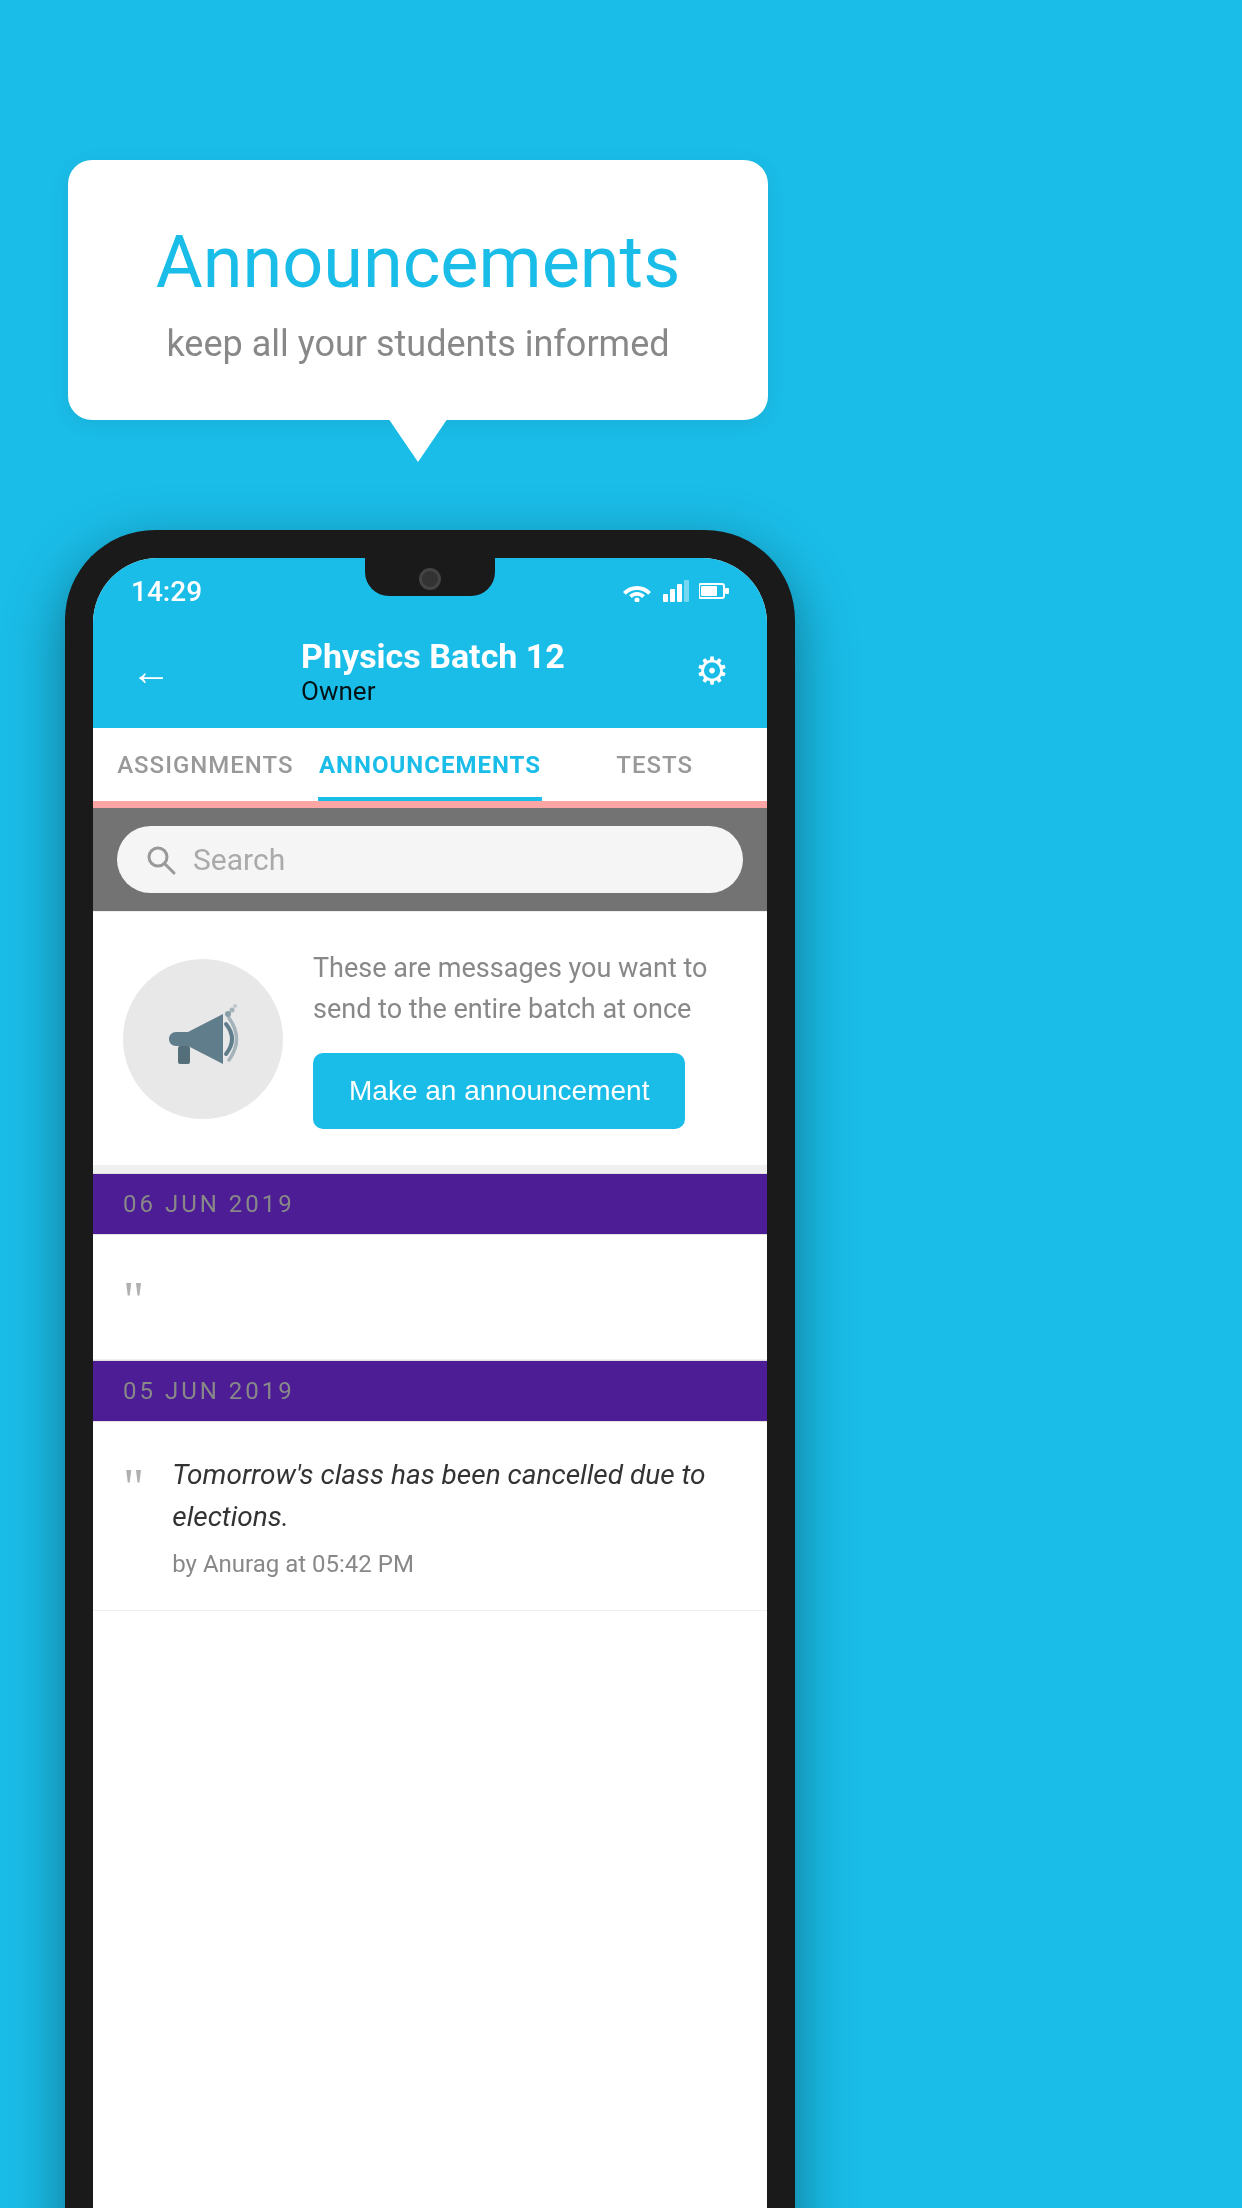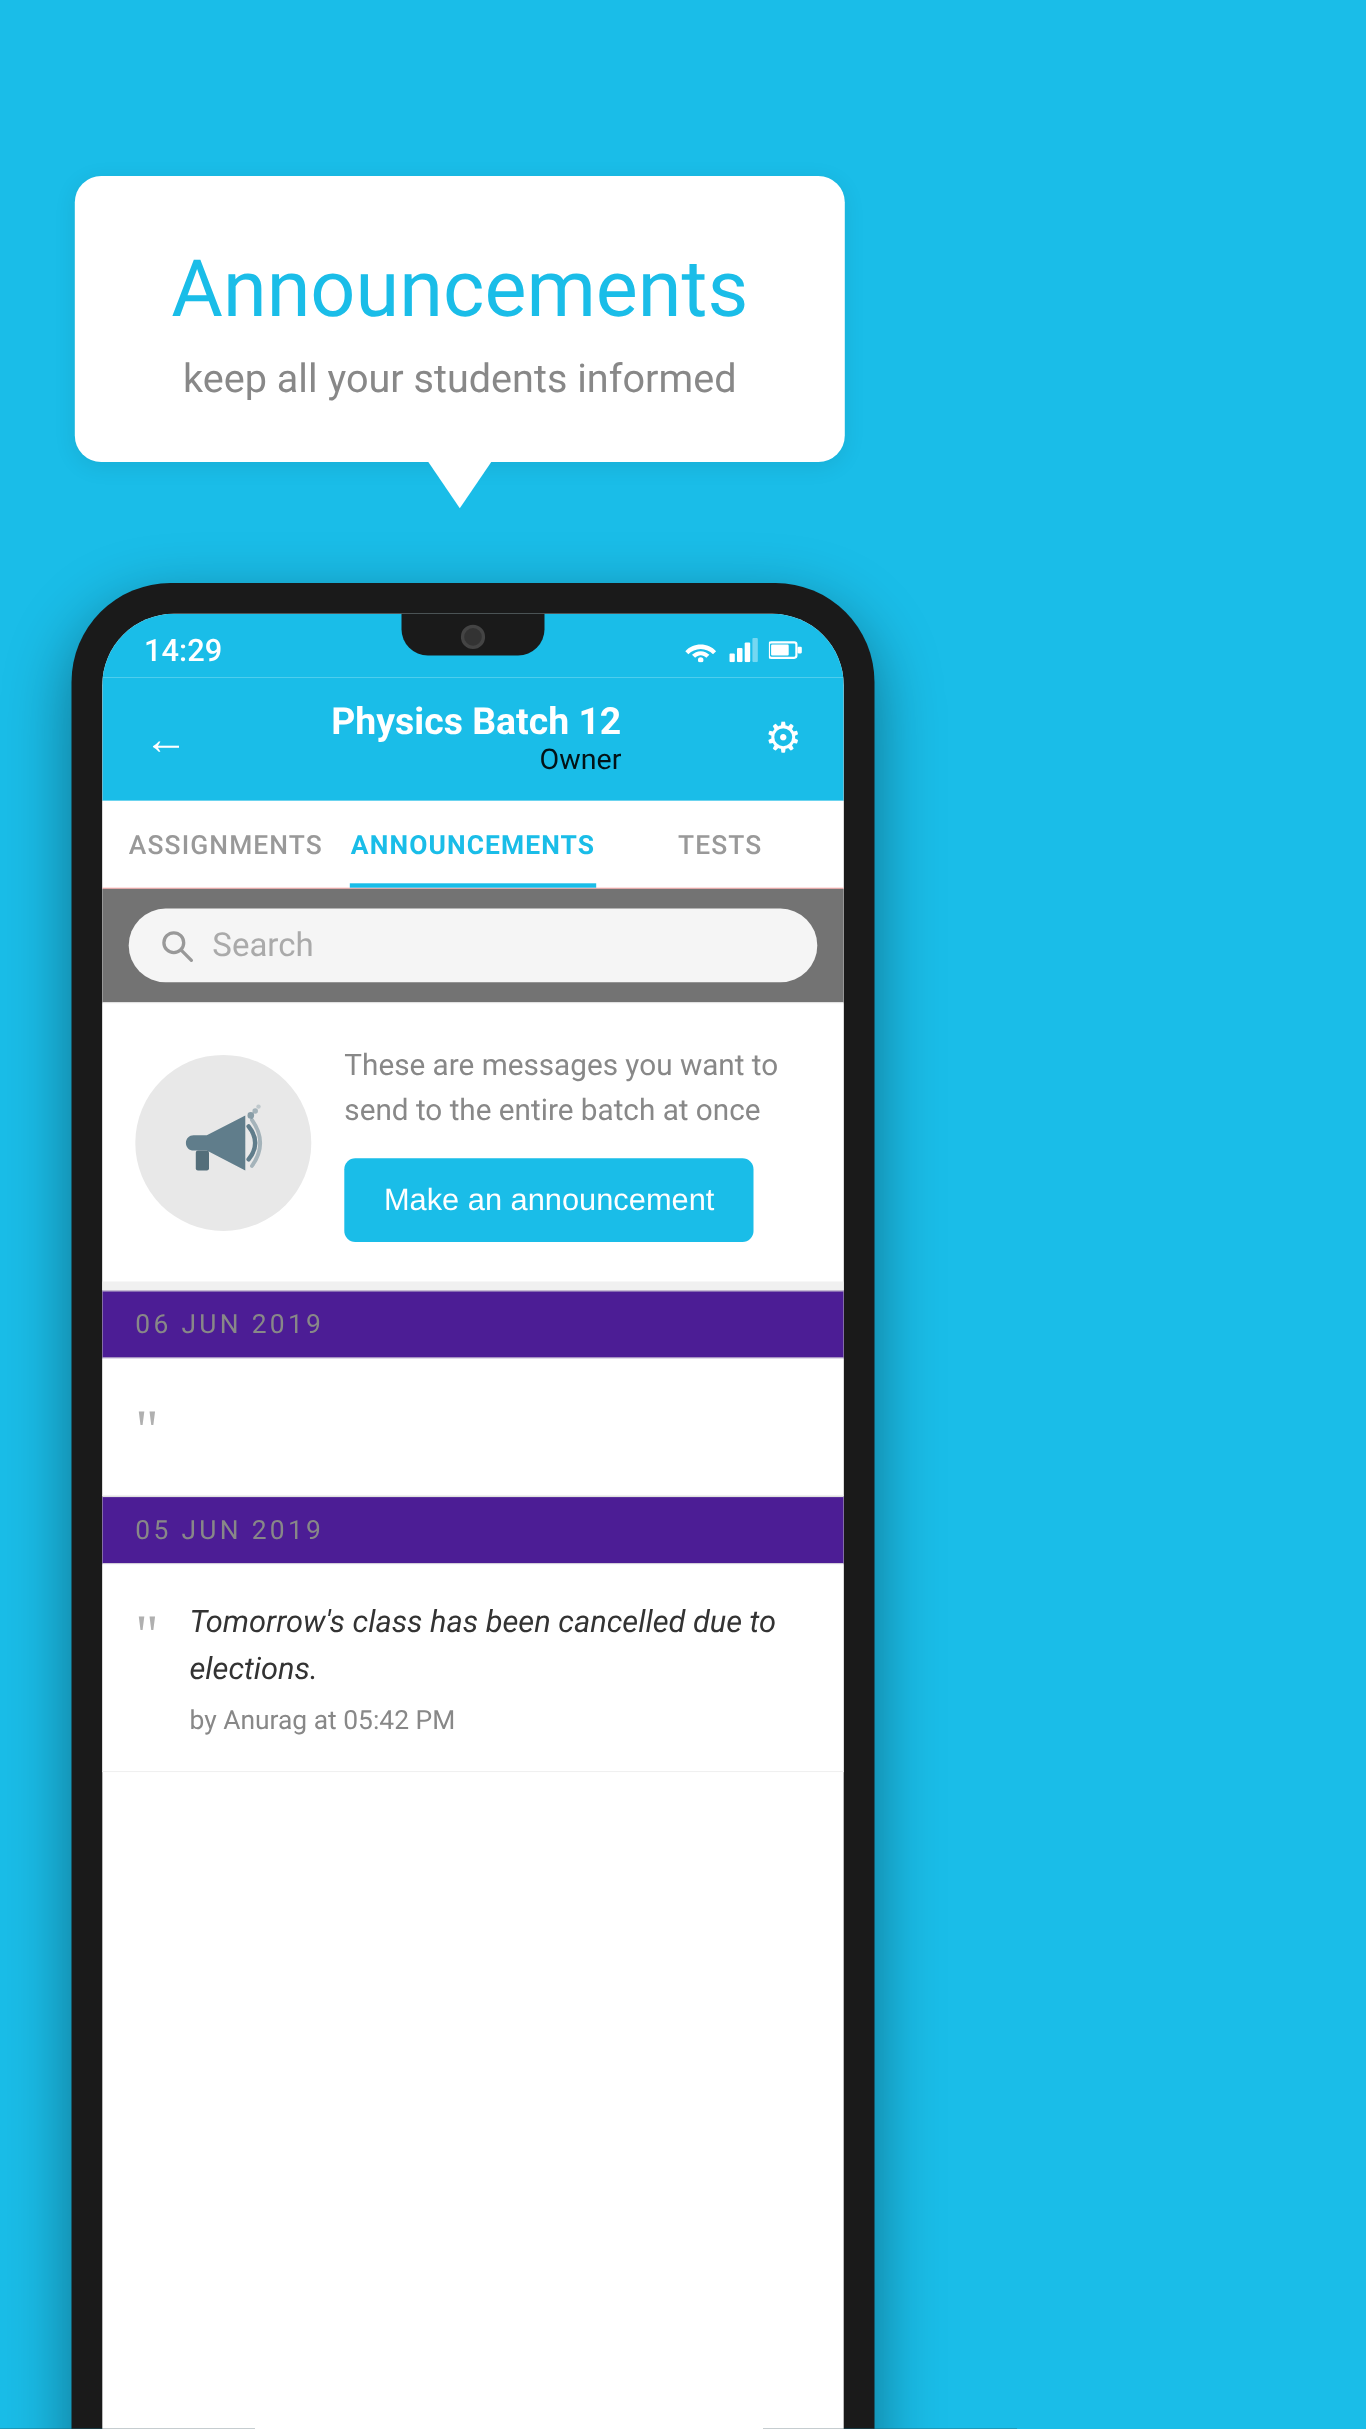--- a/index.html
+++ b/index.html
@@ -171,21 +171,21 @@
       justify-content: space-between;
     }
 
     .header-back {
       color: white;
       font-size: 40px;
       cursor: pointer;
     }
 
     .header-center {
-      text-align: right;
+      text-align: left;
     }
 
     .header-title {
       color: white;
       font-size: 34px;
       font-weight: 700;
     }
 
     .header-subtitle {
       color: #000000;
@@ -197,21 +197,21 @@
     .header-gear {
       color: white;
       font-size: 38px;
     }
 
     
     .tabs-bar {
       background: white;
       display: flex;
       align-items: center;
-      border-bottom: 1px solid #fca5a5;
+      border-bottom: 7px solid #fca5a5;
       height: 80px;
     }
 
     .tab-item {
       flex: 1;
       text-align: center;
       font-size: 24px;
       font-weight: 500;
       color: #999;
       height: 100%;

